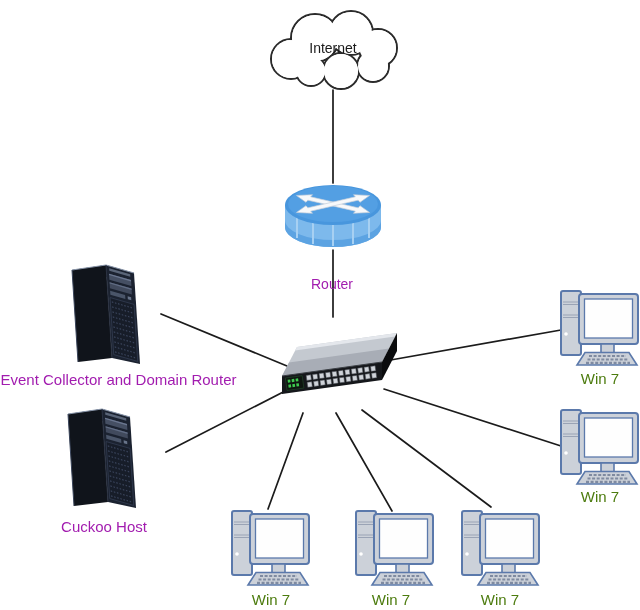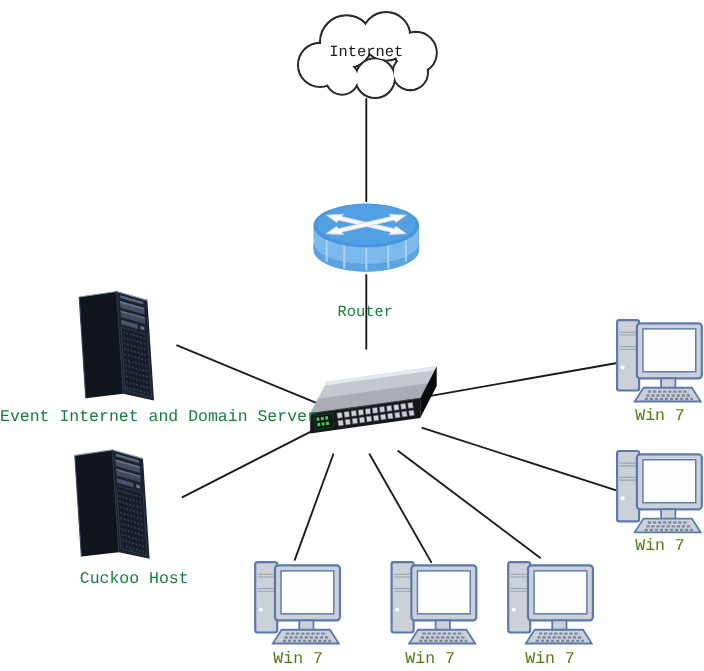--- a/index.html
+++ b/index.html
@@ -1,29 +1,29 @@
 <!DOCTYPE html>
 <html><head>
 <meta charset="utf-8">
 <style>
   html, body { margin: 0; padding: 0; background: #ffffff; }
   #canvas {
     position: relative;
     width: 640px;
     height: 610px;
     background: #ffffff;
-    font-family: Liberation Mono, monospace;
+    font-family: Liberation Sans, sans-serif;
     overflow: hidden;
   }
   .node { position: absolute; }
   .node svg { display: block; }
   .lbl {
     position: absolute;
     text-align: center;
-    color: #15803d;
+    color: #a21caf;
     font-size: 14px;
     line-height: 17px;
     white-space: nowrap;
   }
   .lbl.big { font-size: 15px; }
   .lbl.win7 { color: #4d7c0f; font-size: 15px; }
   #lines { position: absolute; top: 0; left: 0; }
   #cloud-label {
     position: absolute;
     left: 255px; top: 5px; width: 156px; height: 86px;
@@ -200,28 +200,28 @@
         </g>
       </g>
     </svg>
   </div>
 
   <div class="node" style="left:58px; top:258px;">
     <svg width="95" height="110" viewBox="0 0 95 110">
       <use href="#server-icon"></use>
     </svg>
   </div>
-  <div class="lbl big" style="left:0px; top:371px; width:237px;">Event Internet and Domain Server</div>
+  <div class="lbl big" style="left:0px; top:371px; width:237px;">Event Collector and Domain Router</div>
 
   <div class="node" style="left:54px; top:402px;">
     <svg width="95" height="110" viewBox="0 0 95 110">
       <use href="#server-icon"></use>
     </svg>
   </div>
-  <div class="lbl big" style="left:62px; top:518px; width:120px;">Cuckoo Host</div>
+  <div class="lbl big" style="left:44px; top:518px; width:120px;">Cuckoo Host</div>
 
   <div class="node" style="left:558px; top:288px;">
     <svg width="82" height="80" viewBox="0 0 82 80">
         <use href="#pc-icon"></use>
       </svg>
   </div>
   <div class="lbl win7" style="left:570px; top:370px; width:60px;">Win 7</div>
 
   <div class="node" style="left:558px; top:407px;">
     <svg width="82" height="80" viewBox="0 0 82 80">

